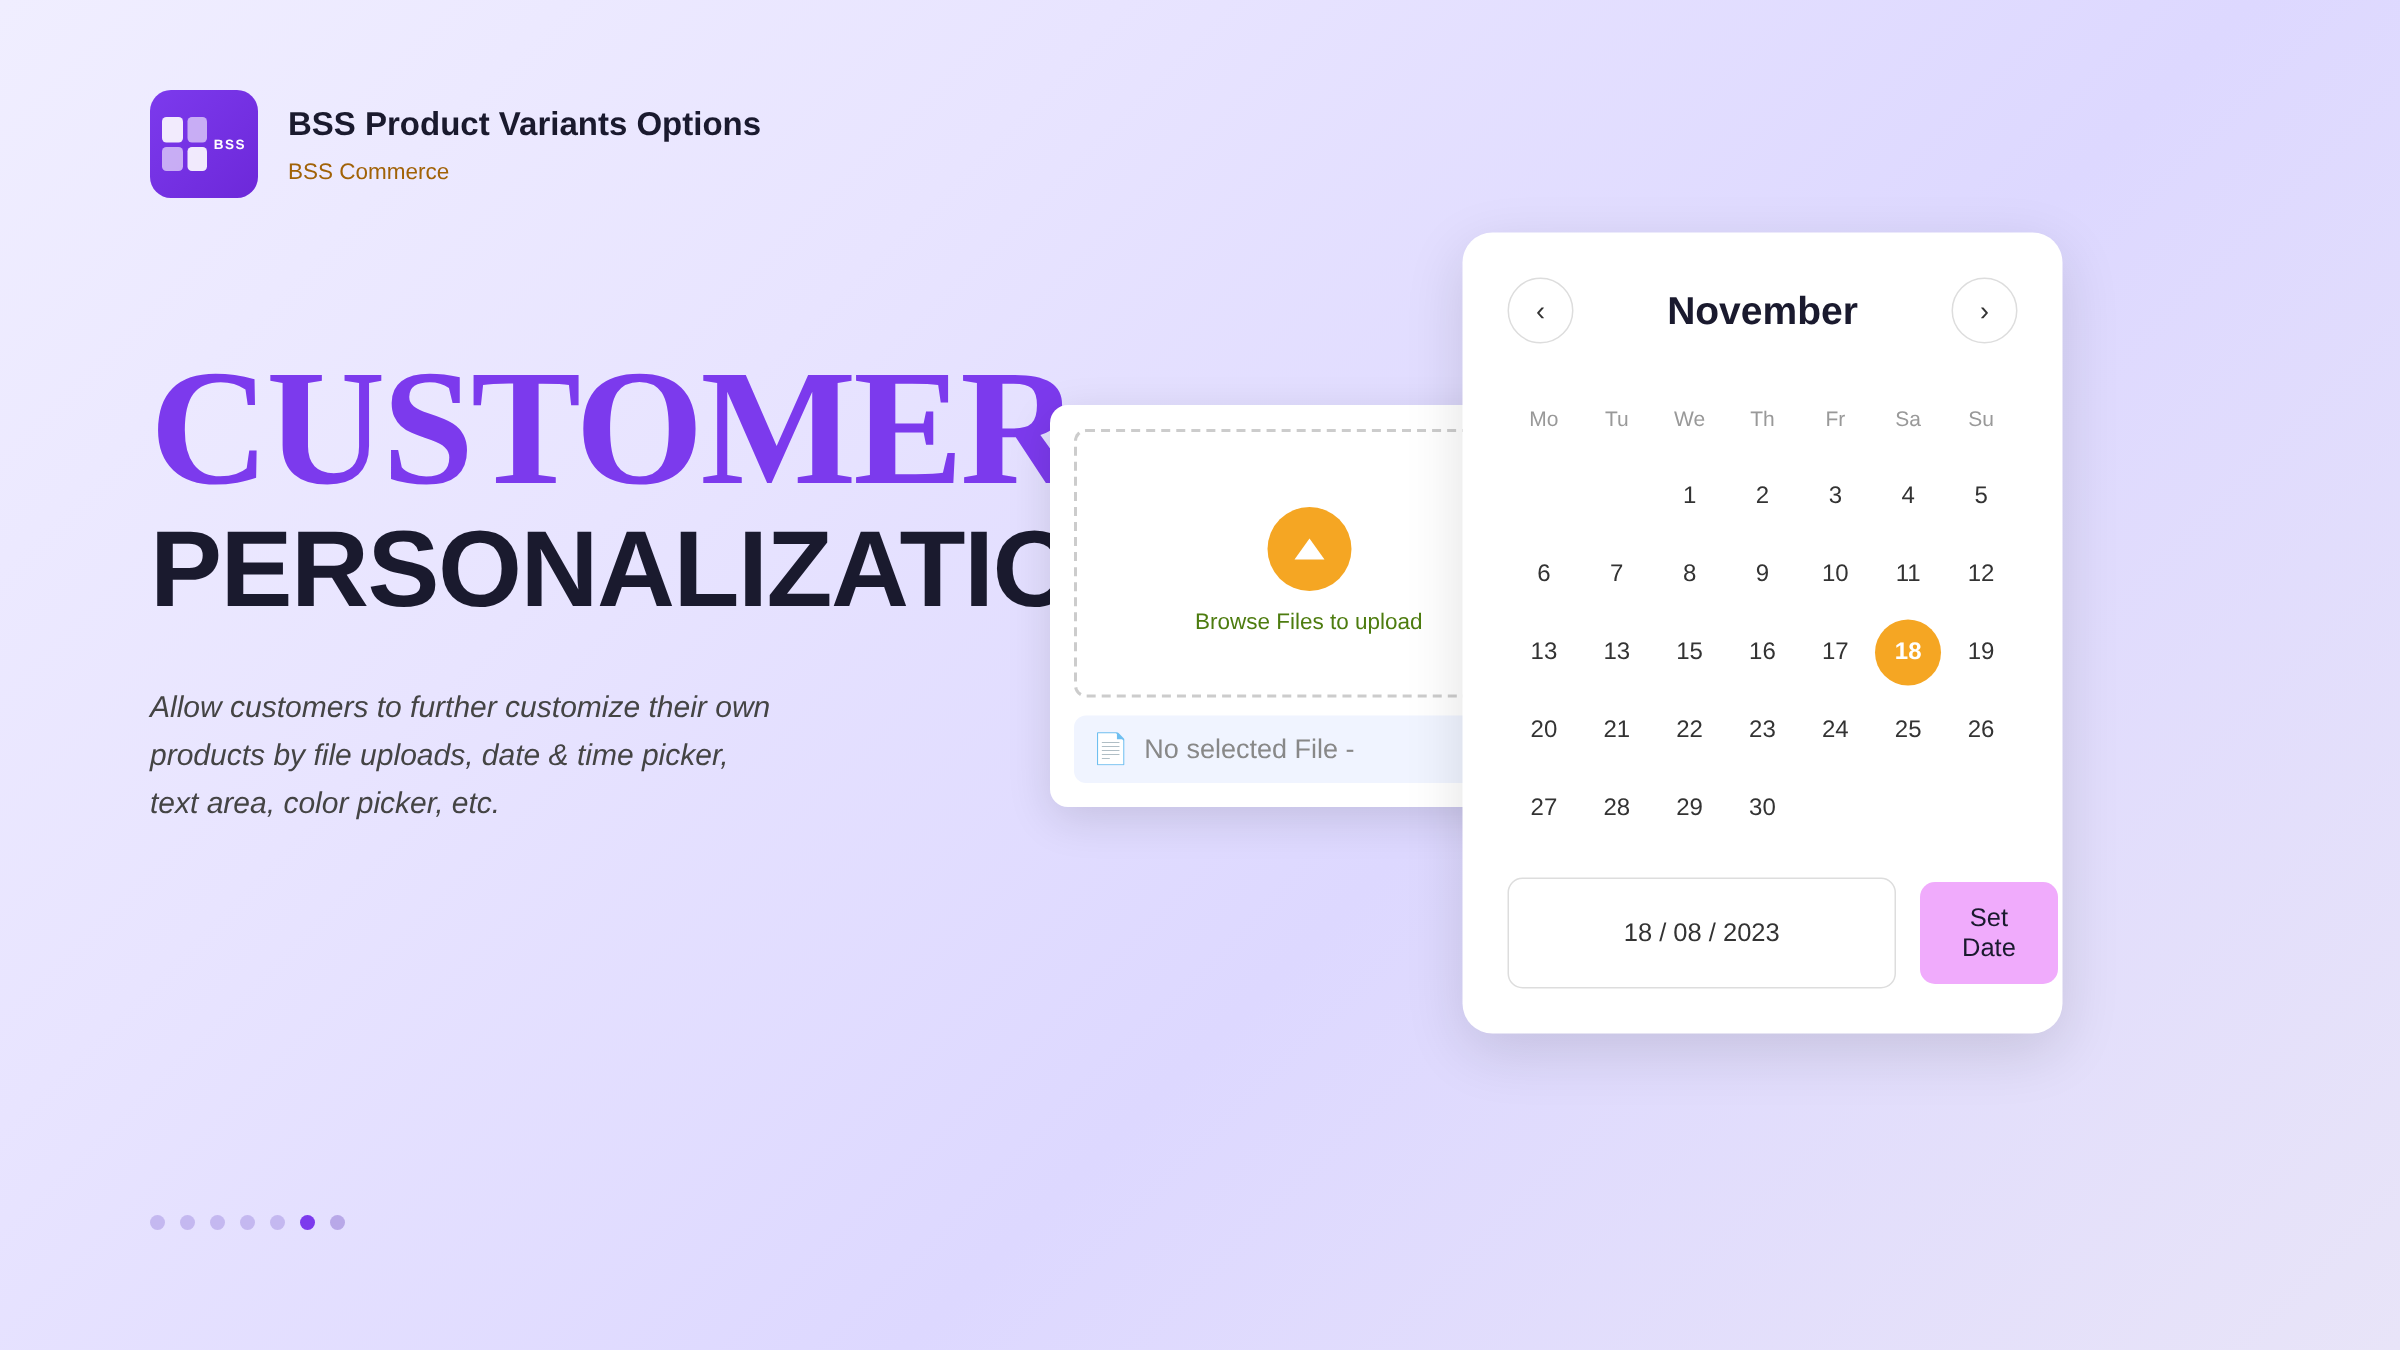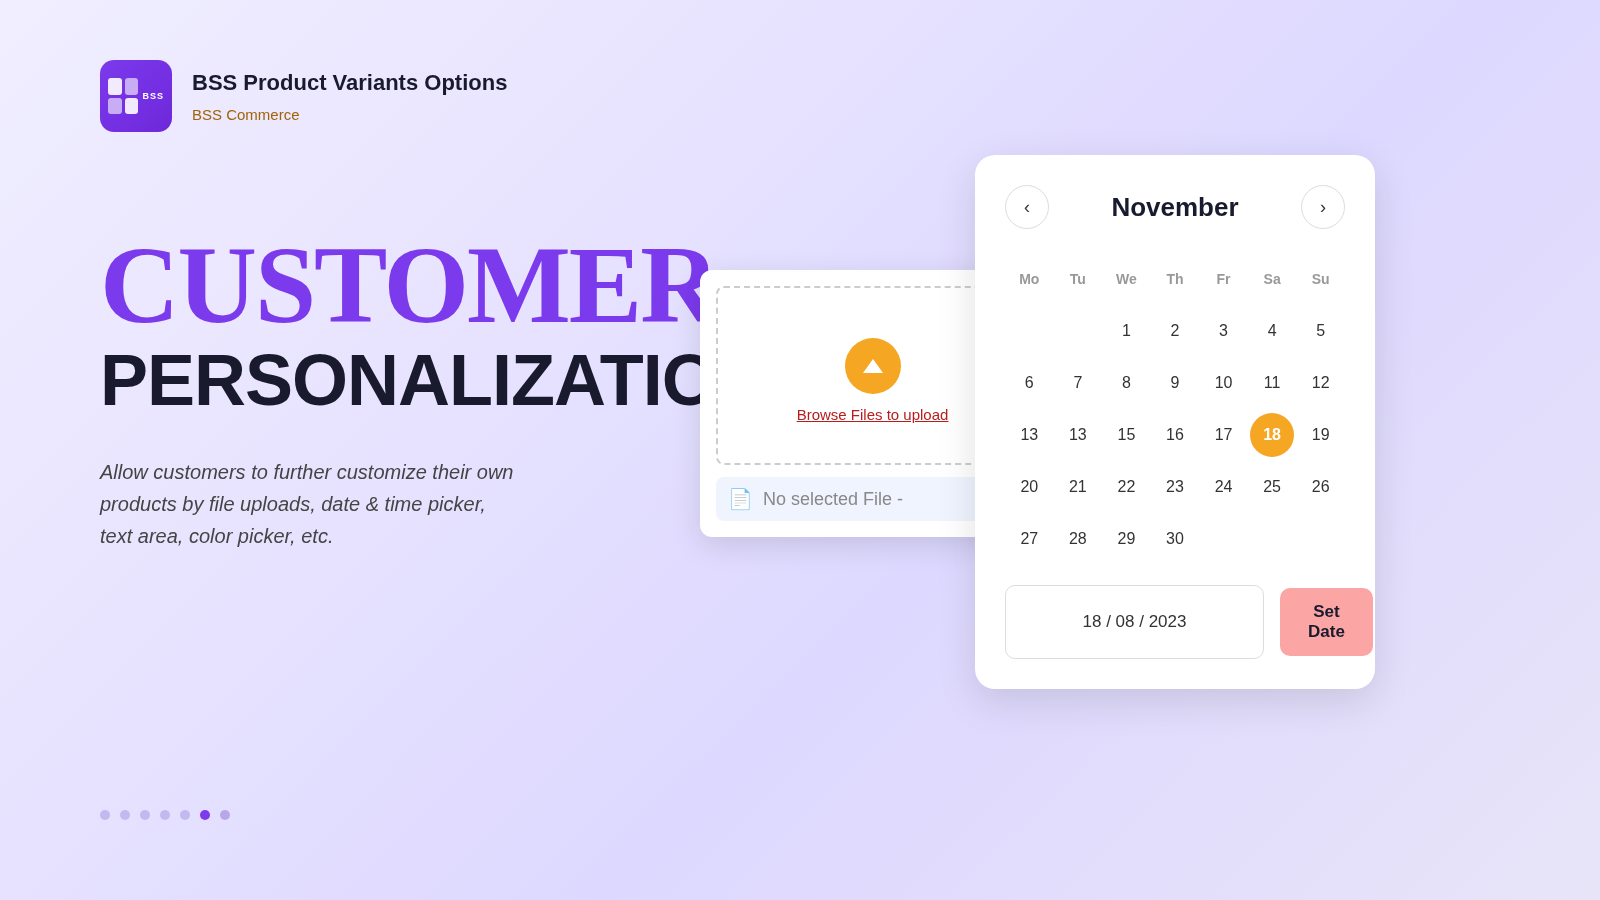--- a/index.html
+++ b/index.html
@@ -162,22 +162,21 @@
     .upload-arrow {
       width: 0;
       height: 0;
       border-left: 10px solid transparent;
       border-right: 10px solid transparent;
       border-bottom: 14px solid white;
     }
 
     .upload-text {
       font-size: 15px;
-      color: #b91c1c;
-      text-decoration: underline;
+      color: #4d7c0f;
     }
 
     .file-row {
       margin-top: 12px;
       background: #f0f4ff;
       border-radius: 8px;
       padding: 10px 12px;
       display: flex;
       align-items: center;
       gap: 10px;
@@ -261,21 +260,21 @@
       align-items: center;
       justify-content: center;
       width: 44px;
       height: 44px;
       margin: 0 auto;
     }
 
     .cal-cell.day-header {
       font-size: 14px;
       color: #999;
-      font-weight: 700;
+      font-weight: 400;
       cursor: default;
     }
 
     .cal-cell.empty {
       color: transparent;
       cursor: default;
     }
 
     .cal-cell.today {
       background: #f5a623;
@@ -297,27 +296,27 @@
       border: 1.5px solid #ddd;
       border-radius: 10px;
       padding: 26px 18px;
       font-size: 17px;
       color: #333;
       text-align: center;
       outline: none;
     }
 
     .set-date-btn {
-      background: #fca5a5;
+      background: #f0abfc;
       color: #1a1a2e;
       border: none;
       border-radius: 10px;
       padding: 14px 28px;
       font-size: 17px;
-      font-weight: 700;
+      font-weight: 400;
       cursor: pointer;
     }
   </style>
 </head>
 <body>
 
 <div class="header">
   <div class="logo-box">
     <div class="logo-grid">
       <div class="logo-cell" style="background:rgba(255,255,255,0.9);border-radius:3px;"></div>

